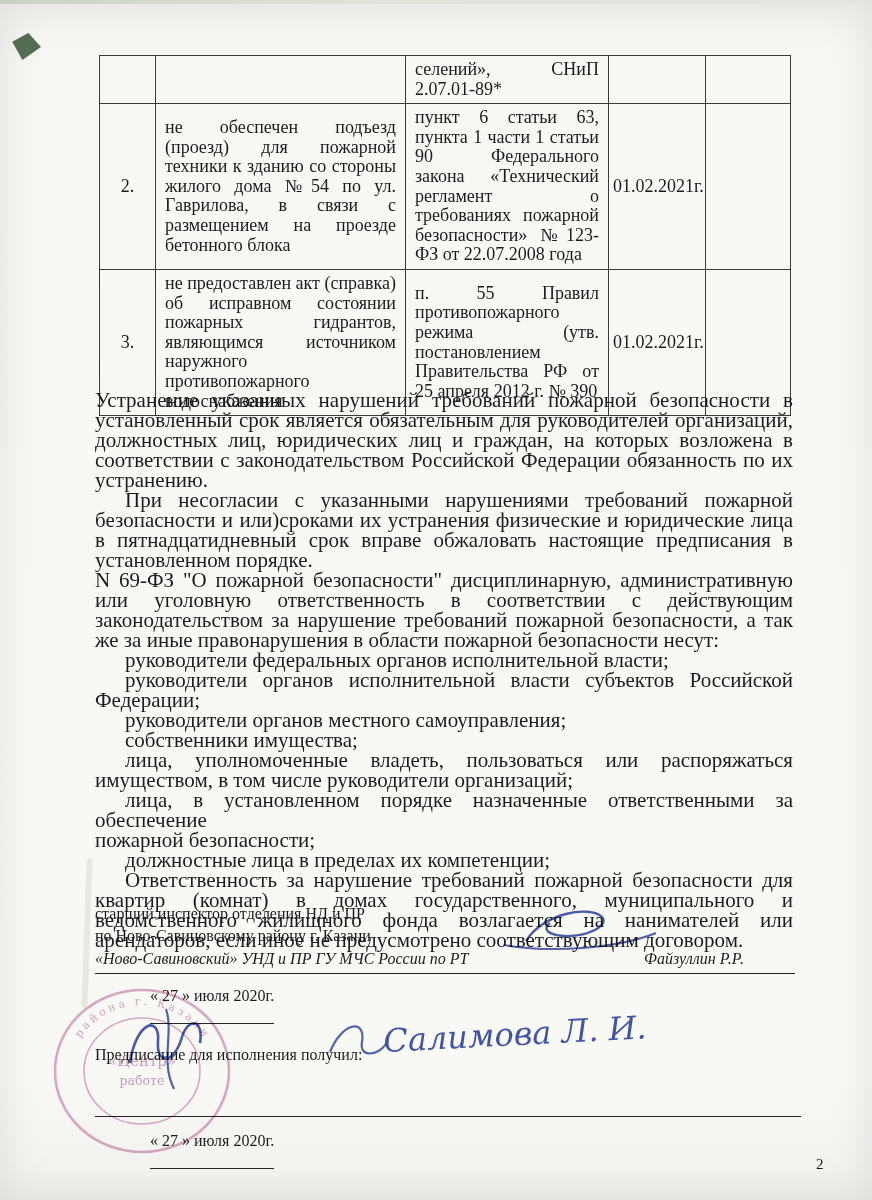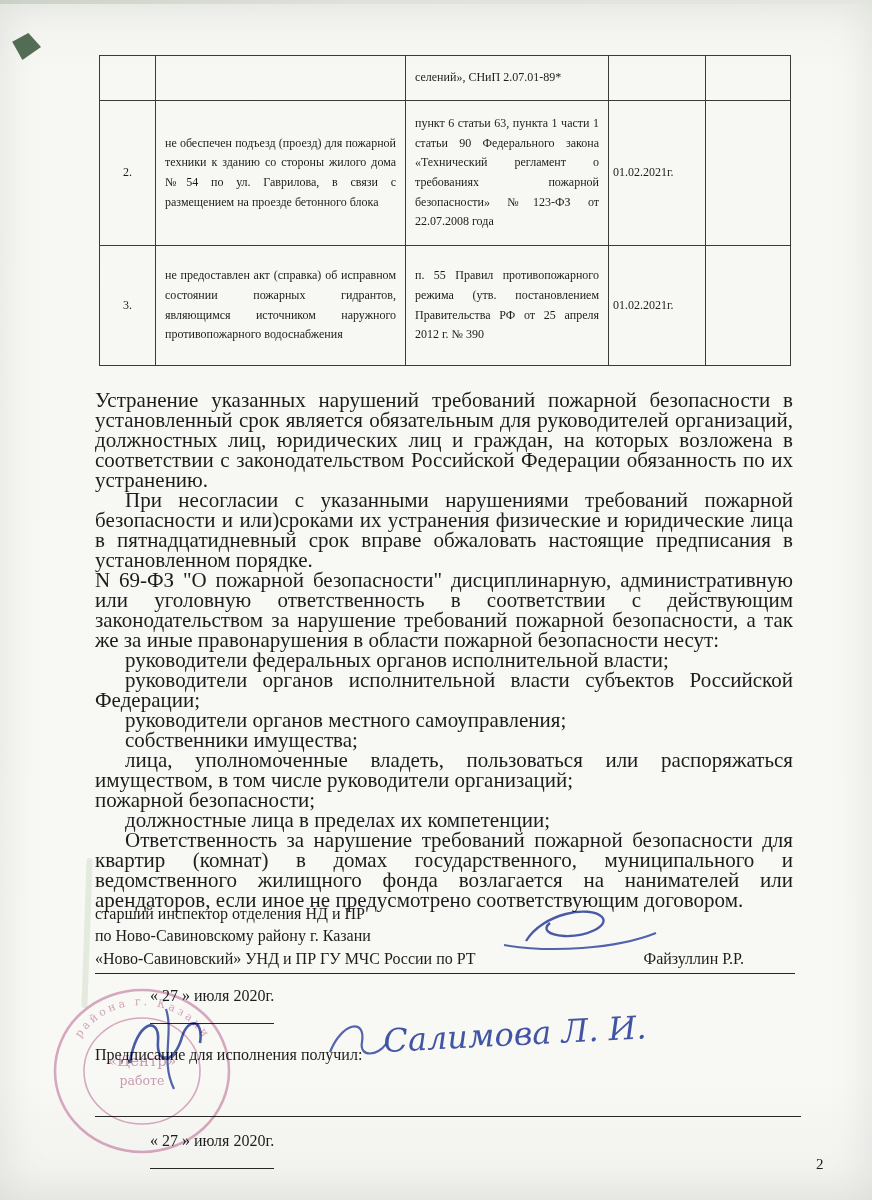--- a/index.html
+++ b/index.html
@@ -26,21 +26,21 @@
     position:absolute;left:84px;top:858px;width:6px;height:150px;
     background:#b8cba9;opacity:.30;border-radius:3px;transform:rotate(2deg);
   }
 
   
   .tbl-wrap{position:absolute;left:99px;top:55px}
   table{border-collapse:collapse;table-layout:fixed;width:691px}
   td{
     border:1.8px solid #3b3b3b;
     padding:4px 9px;
-    font-size:12px;line-height:19.6px;
+    font-size:18px;line-height:19.6px;
     vertical-align:middle;
   }
   .td-num{text-align:center}
   .td-viol{text-align:justify}
   .td-basis{text-align:justify}
   .td-date{text-align:left;padding:4px 4px}
 
   
   .body-text{
     position:absolute;left:95px;top:390px;width:698px;
@@ -49,21 +49,21 @@
   .body-text p{margin:0}
   .p-indent{text-indent:30px}
 
   
   .signing{
     position:absolute;left:95px;top:903px;width:700px;
     font-size:16px;line-height:22px;
   }
   .sig-line3{
     display:flex;justify-content:space-between;align-items:flex-end;
-    border-bottom:1.7px solid #262626;padding-bottom:3px;margin-top:1px;
+    border-bottom:1.7px solid #262626;padding-bottom:3px;margin-top:1px;font-style:italic;
   }
   .sig-name{margin-right:51px;white-space:nowrap}
   .date-row{margin-top:11px;margin-left:55px}
   .u{border-bottom:1.6px solid #262626;padding-bottom:16px;display:inline-block}
   .received{margin-top:20px}
   .reception-line{
     margin-top:27px;width:706px;height:24px;
     border-bottom:1.7px solid #262626;position:relative;
   }
   .captions{position:relative;height:16px;font-size:12.3px;color:#2a2a2a}
@@ -125,20 +125,21 @@
 
   <div class="body-text">
     <p>Устранение указанных нарушений требований пожарной безопасности в  установленный срок является обязательным для руководителей организаций, должностных лиц, юридических лиц  и граждан, на которых возложена в соответствии с законодательством Российской Федерации обязанность по их устранению.</p>
     <p class="p-indent">При   несогласии с указанными нарушениями требований пожарной безопасности и или)сроками их устранения физические и юридические лица в пятнадцатидневный срок вправе обжаловать  настоящие предписания в установленном порядке.</p>
     <p>N 69-ФЗ "О пожарной безопасности" дисциплинарную, административную или уголовную ответственность в соответствии с действующим законодательством за нарушение требований пожарной безопасности, а так же за иные правонарушения в области пожарной безопасности несут:</p>
     <p class="p-indent">руководители федеральных органов исполнительной власти;</p>
     <p class="p-indent">руководители органов исполнительной власти субъектов Российской Федерации;</p>
     <p class="p-indent">руководители органов местного самоуправления;</p>
     <p class="p-indent">собственники имущества;</p>
     <p class="p-indent">лица,    уполномоченные владеть, пользоваться или распоряжаться имуществом, в том числе руководители организаций;</p>
+    <p class="p-indent">лица, в установленном порядке назначенные ответственными за обеспечение</p>
     <p>пожарной безопасности;</p>
     <p class="p-indent">должностные лица в пределах их компетенции;</p>
     <p class="p-indent">Ответственность за нарушение требований пожарной безопасности для квартир (комнат) в домах государственного, муниципального и ведомственного жилищного фонда возлагается на нанимателей или арендаторов, если иное не предусмотрено соответствующим договором.</p>
   </div>
 
   <div class="signing">
     <div>старший инспектор отделения НД и ПР</div>
     <div>по Ново-Савиновскому району г. Казани</div>
     <div class="sig-line3">
       <span>«Ново-Савиновский» УНД и ПР ГУ МЧС России по РТ</span>

